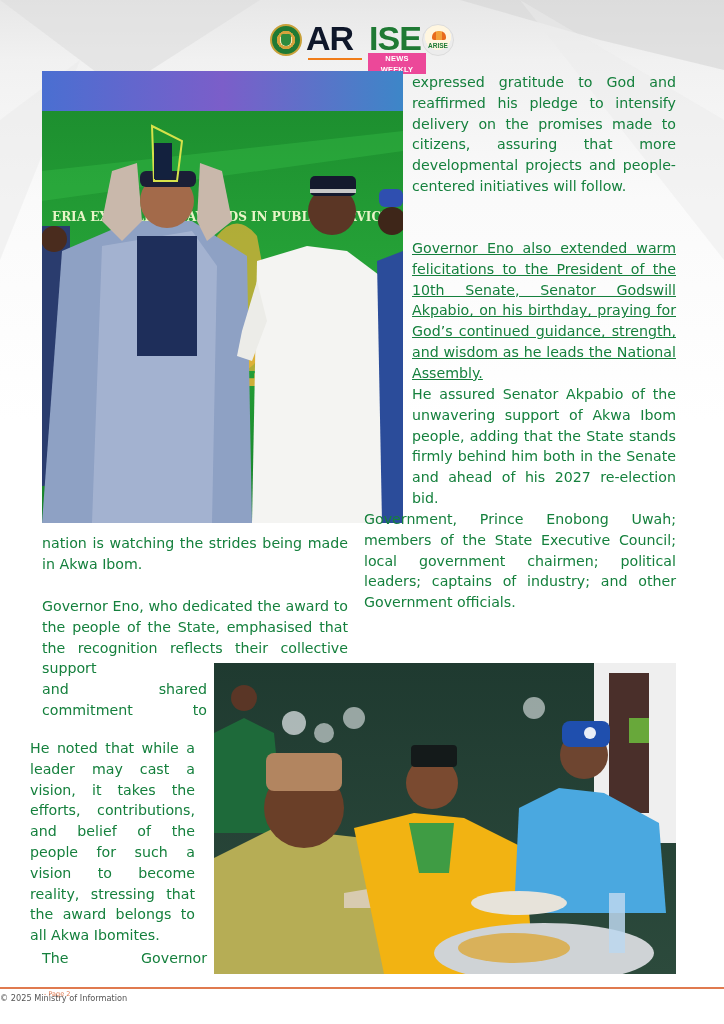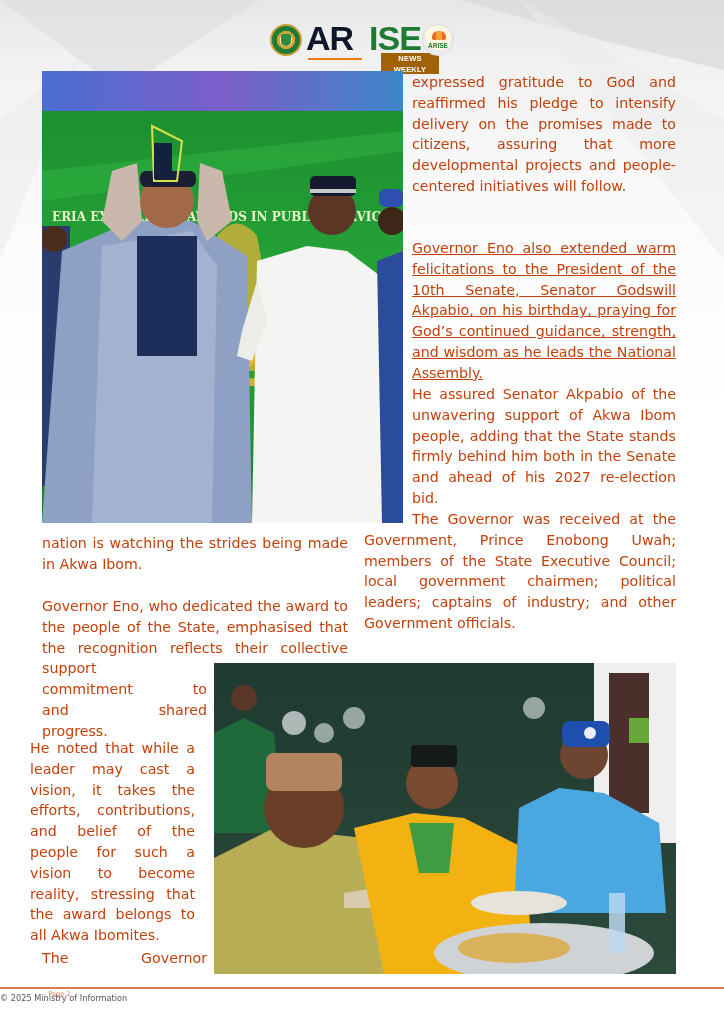--- a/index.html
+++ b/index.html
@@ -26,22 +26,22 @@
     background: #2e8b3e; border-radius: 2px 2px 5px 5px;
   }
   .brand {
     position: absolute; left: 38px; top: 0px; height: 32px;
     font-family: "Liberation Sans", sans-serif; font-weight: bold; font-size: 34px; line-height: 36px;
     letter-spacing: -1px;
   }
   .brand .ar { color: #0f172a; }
   .brand .ise { color: #1f7a34; margin-left: 16px; }
   .newsweekly {
-    position: absolute; left: 113px; top: 33px; width: 58px; height: 21px;
-    background: #a16207; color: #fff; font-size: 7.5px; font-weight: bold;
+    position: absolute; left: 100px; top: 33px; width: 58px; height: 21px;
+    background: #ec4899; color: #fff; font-size: 7.5px; font-weight: bold;
     line-height: 11px; text-align: center; letter-spacing: 0.2px;
   }
   .underline-bar {
     position: absolute; left: 40px; top: 38px; width: 54px; height: 2px; background: #f07c18;
   }
   .arise-badge {
     position: absolute; left: 154px; top: 4px; width: 32px; height: 32px; border-radius: 50%;
     background: radial-gradient(circle at 50% 40%, #fff6e0 0 55%, #ececec 56% 100%);
     border: 1px solid #dcdcdc;
     display: flex; align-items: flex-end; justify-content: center; padding-bottom: 6px;
@@ -54,21 +54,21 @@
   }
 
   
   .photo { position: absolute; overflow: hidden; }
   .photo1 { left: 42px; top: 71px; width: 361px; height: 452px; }
   .photo2 { left: 214px; top: 663px; width: 462px; height: 311px; }
 
   
   .txt {
     position: absolute; font-family: "DejaVu Sans", sans-serif; font-size: 14.2px; line-height: 20.8px;
-    color: #c2410c; text-align: justify; text-align-last: left;
+    color: #15803d; text-align: justify; text-align-last: left;
   }
   .txt p { margin: 0; }
   .j { text-align: justify; text-align-last: justify; }
 
   .col-right-1 { left: 412px; top: 72px; width: 264px; }
   .col-right-2 { left: 412px; top: 238px; width: 264px; text-decoration: underline; }
   .col-right-3 { left: 412px; top: 384px; width: 264px; }
   .col-right-4 { left: 364px; top: 509px; width: 312px; }
   .col-left-1 { left: 42px; top: 533px; width: 306px; }
   .col-left-2 { left: 42px; top: 596px; width: 306px; }
@@ -157,32 +157,30 @@
 <div class="txt col-right-1">
   <p>expressed gratitude to God and reaffirmed his pledge to intensify delivery on the promises made to citizens, assuring that more developmental projects and people-centered initiatives will follow.</p>
 </div>
 <div class="txt col-right-2">
   <p>Governor Eno also extended warm felicitations to the President of the 10th Senate, Senator Godswill Akpabio, on his birthday, praying for God’s continued guidance, strength, and wisdom as he leads the National Assembly.</p>
 </div>
 <div class="txt col-right-3">
   <p>He assured Senator Akpabio of the unwavering support of Akwa Ibom people, adding that the State stands firmly behind him both in the Senate and ahead of his 2027 re-election bid.</p>
 </div>
 <div class="txt col-right-4">
-  <div class="j indent-line">The Governor was received at the</div>
   <p>Government, Prince Enobong Uwah; members of the State Executive Council; local government chairmen; political leaders; captains of industry; and other Government officials.</p>
 </div>
 
 <div class="txt col-left-1">
   <p>nation is watching the strides being made in Akwa Ibom.</p>
 </div>
 <div class="txt col-left-2">
   <p class="j">Governor Eno, who dedicated the award to the people of the State, emphasised that the recognition reflects their collective support</p>
+  <div style="width:165px" class="j">and shared</div>
   <div style="width:165px" class="j">commitment to</div>
-  <div style="width:165px" class="j">and shared</div>
-  <div style="width:165px">progress.</div>
 </div>
 <div class="txt col-left-3">
   <p>He noted that while a leader may cast a vision, it takes the efforts, contributions, and belief of the people for such a vision to become reality, stressing that the award belongs to all Akwa Ibomites.</p>
 </div>
 <div class="txt col-left-4 j">The Governor</div>
 
 <div class="photo photo2">
   <svg width="462" height="311" viewBox="0 0 462 311">
     <defs>
       <linearGradient id="hall" x1="0" y1="0" x2="0" y2="1">

